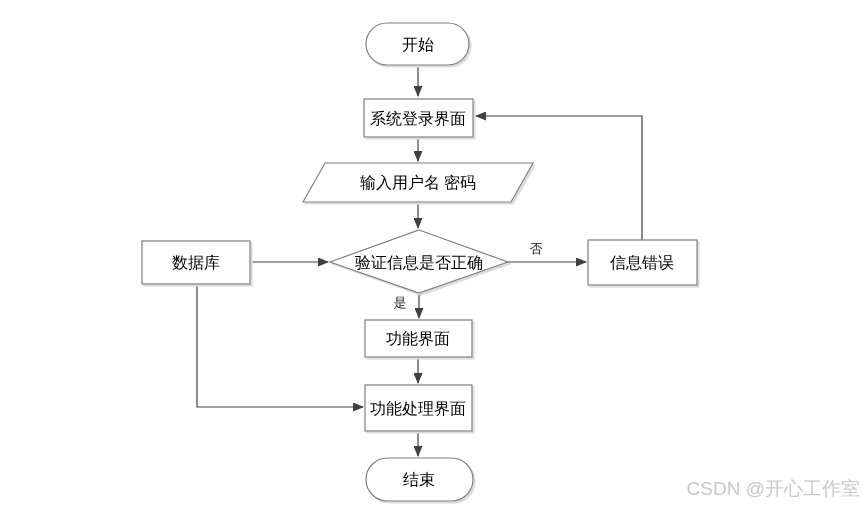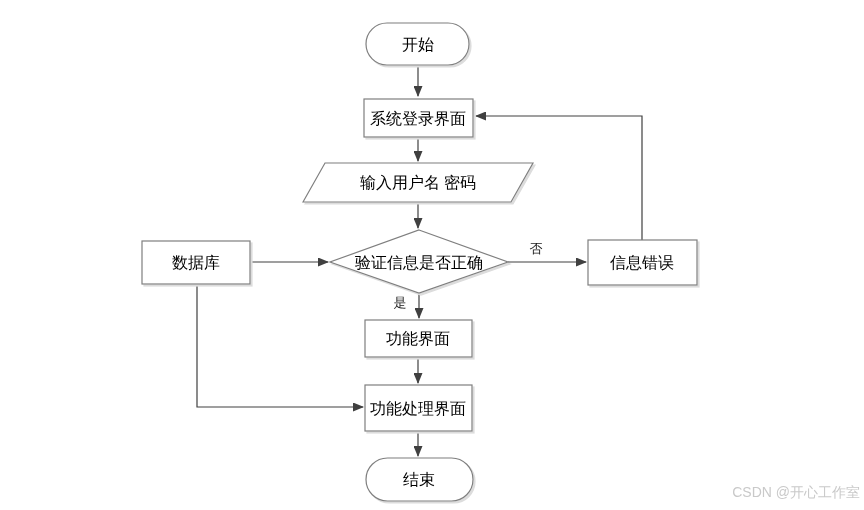--- a/index.html
+++ b/index.html
@@ -36,21 +36,21 @@
     fill: #1a1a1a;
     font-size: 13px;
     text-anchor: middle;
     font-family: "Liberation Serif", "DejaVu Serif", serif;
   }
   .watermark {
     position: absolute;
     right: 4px;
     bottom: 8px;
     color: #c9c9c9;
-    font-size: 14px;
+    font-size: 19px;
     font-family: "Liberation Sans", "DejaVu Sans", sans-serif;
     user-select: none;
     white-space: nowrap;
     margin-left: 29px;
   }
 </style>
 </head>
 <body>
 
 <div class="canvas">

